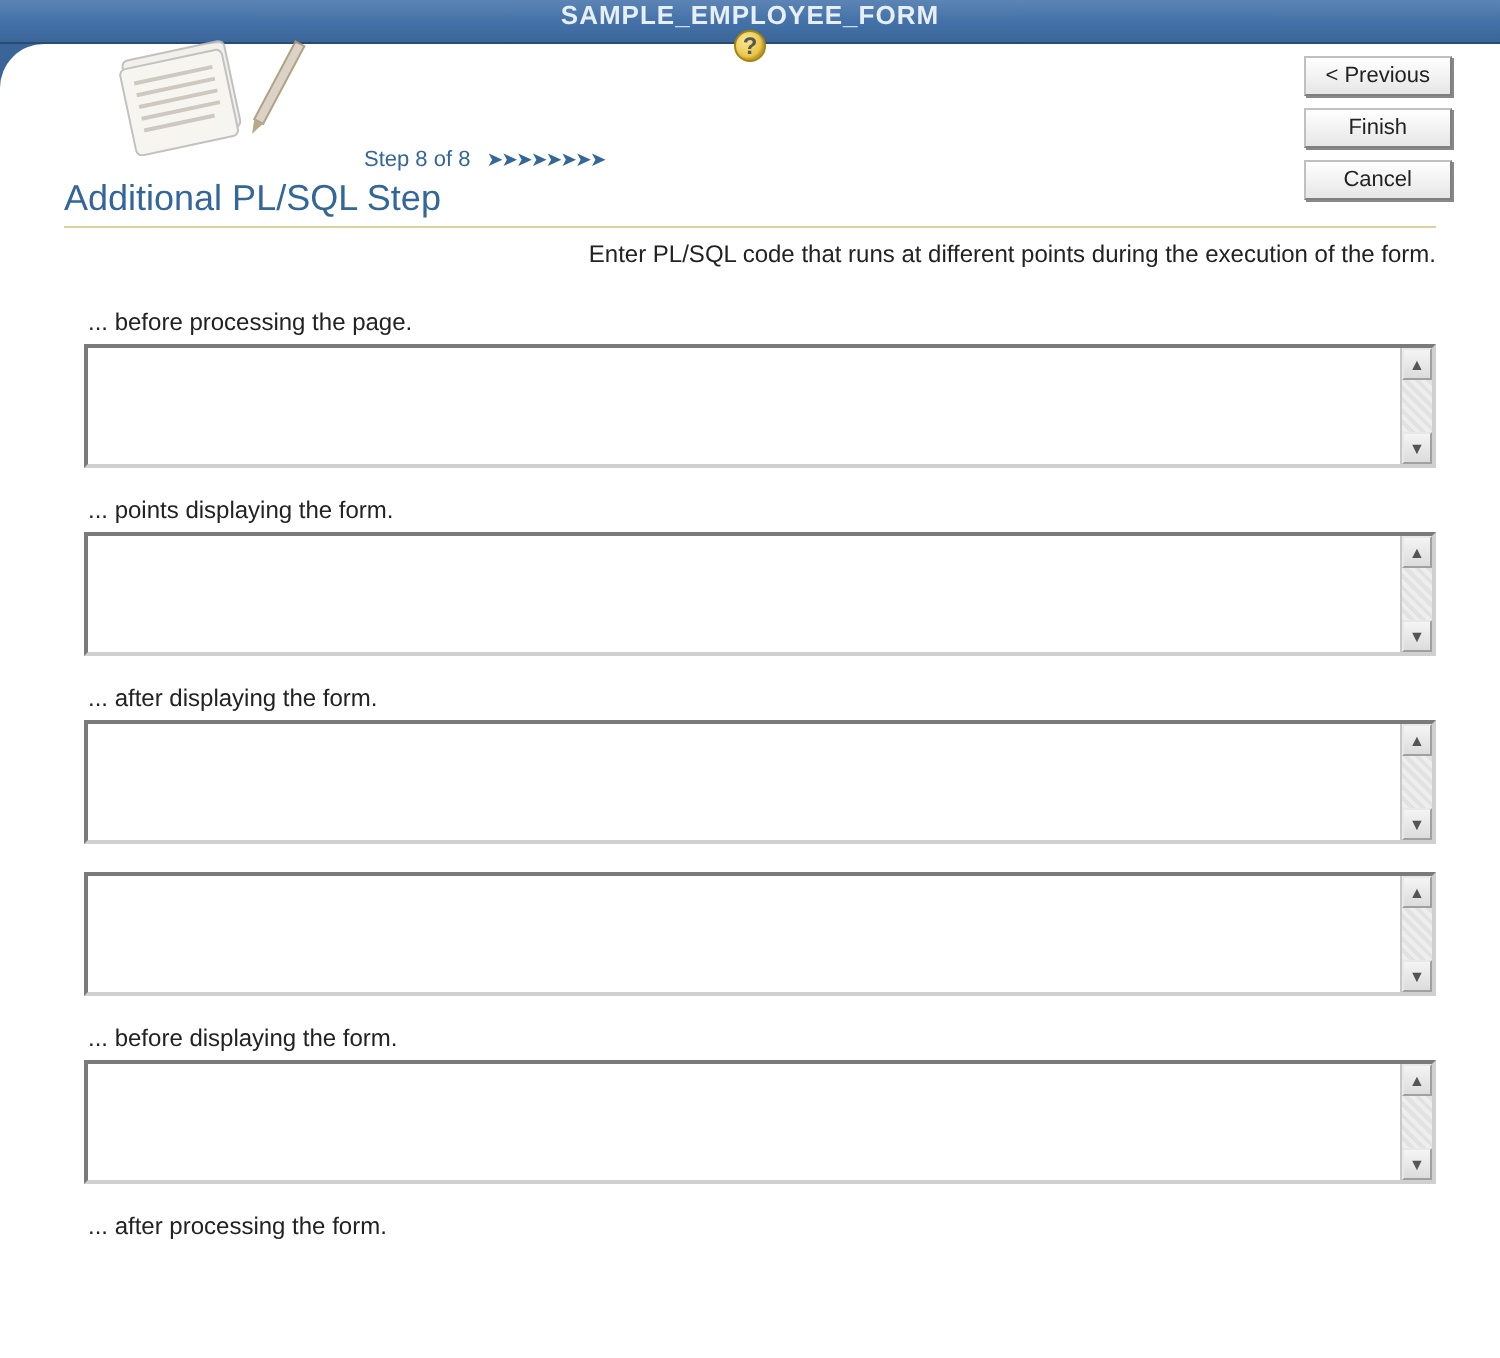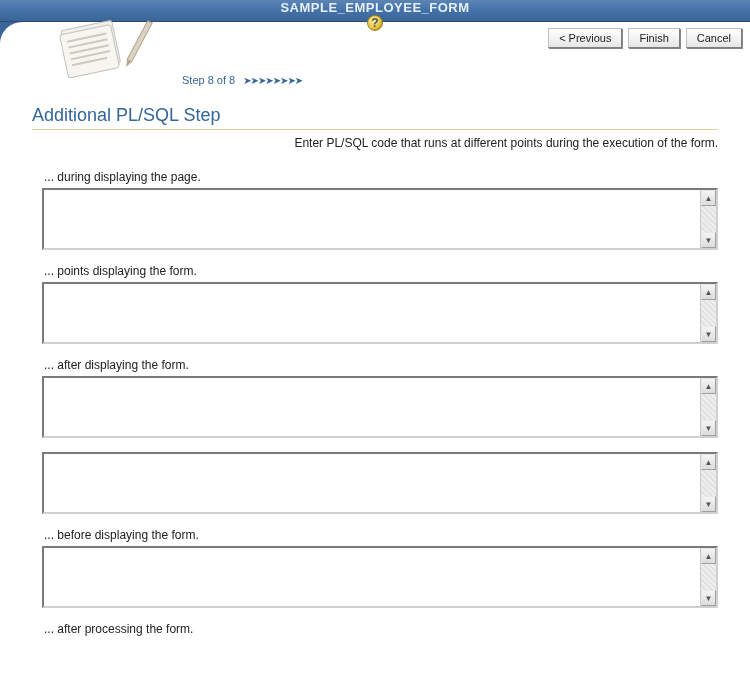--- a/index.html
+++ b/index.html
@@ -69,23 +69,24 @@
     .decor-icon {
       position: absolute;
       left: 45px;
       top: -6px;
       width: 120px;
       height: 62px;
       opacity: 0.9;
     }
     .button-row {
       margin-left: auto;
-      padding: 6px 8px 0 0;
+      padding: 6px 24px 0 0;
       display: flex;
       gap: 6px;
+      flex-direction: column;
     }
     .btn {
       font-family: Arial, sans-serif;
       font-size: 11px;
       padding: 2px 10px;
       background: linear-gradient(to bottom, #fff 0%, #e6e6e6 100%);
       border: 1px solid #808080;
       border-top-color: #c0c0c0;
       border-left-color: #c0c0c0;
       box-shadow: 1px 1px 0 #888;
@@ -96,21 +97,21 @@
     }
     .content {
       padding: 0 32px 20px 32px;
     }
     .step-row {
       display: flex;
       align-items: center;
       gap: 8px;
       margin-left: 150px;
       margin-top: -4px;
-      margin-bottom: 19px;
+      margin-bottom: 3px;
     }
     .step-text {
       color: #336699;
       font-size: 11px;
     }
     .step-dots {
       display: flex;
       gap: 2px;
     }
     .step-dot {
@@ -226,21 +227,21 @@
     <span class="step-dots">
       <span class="step-dot">➤➤➤➤➤➤➤➤</span>
     </span>
   </div>
 
   <div class="page-title">Additional PL/SQL Step</div>
   <hr class="title-underline">
   <div class="instruction">Enter PL/SQL code that runs at different points during the execution of the form.</div>
 
   <div class="field-block">
-    <div class="field-label">... during displaying the page.</div>
+    <div class="field-label">... before processing the page.</div>
     <div class="ta-wrap">
       <textarea class="ta" style=""></textarea>
       <div class="scroll-col">
         <div class="scroll-btn">▲</div>
         <div class="scroll-track"></div>
         <div class="scroll-btn">▼</div>
       </div>
     </div>
   </div>
 

